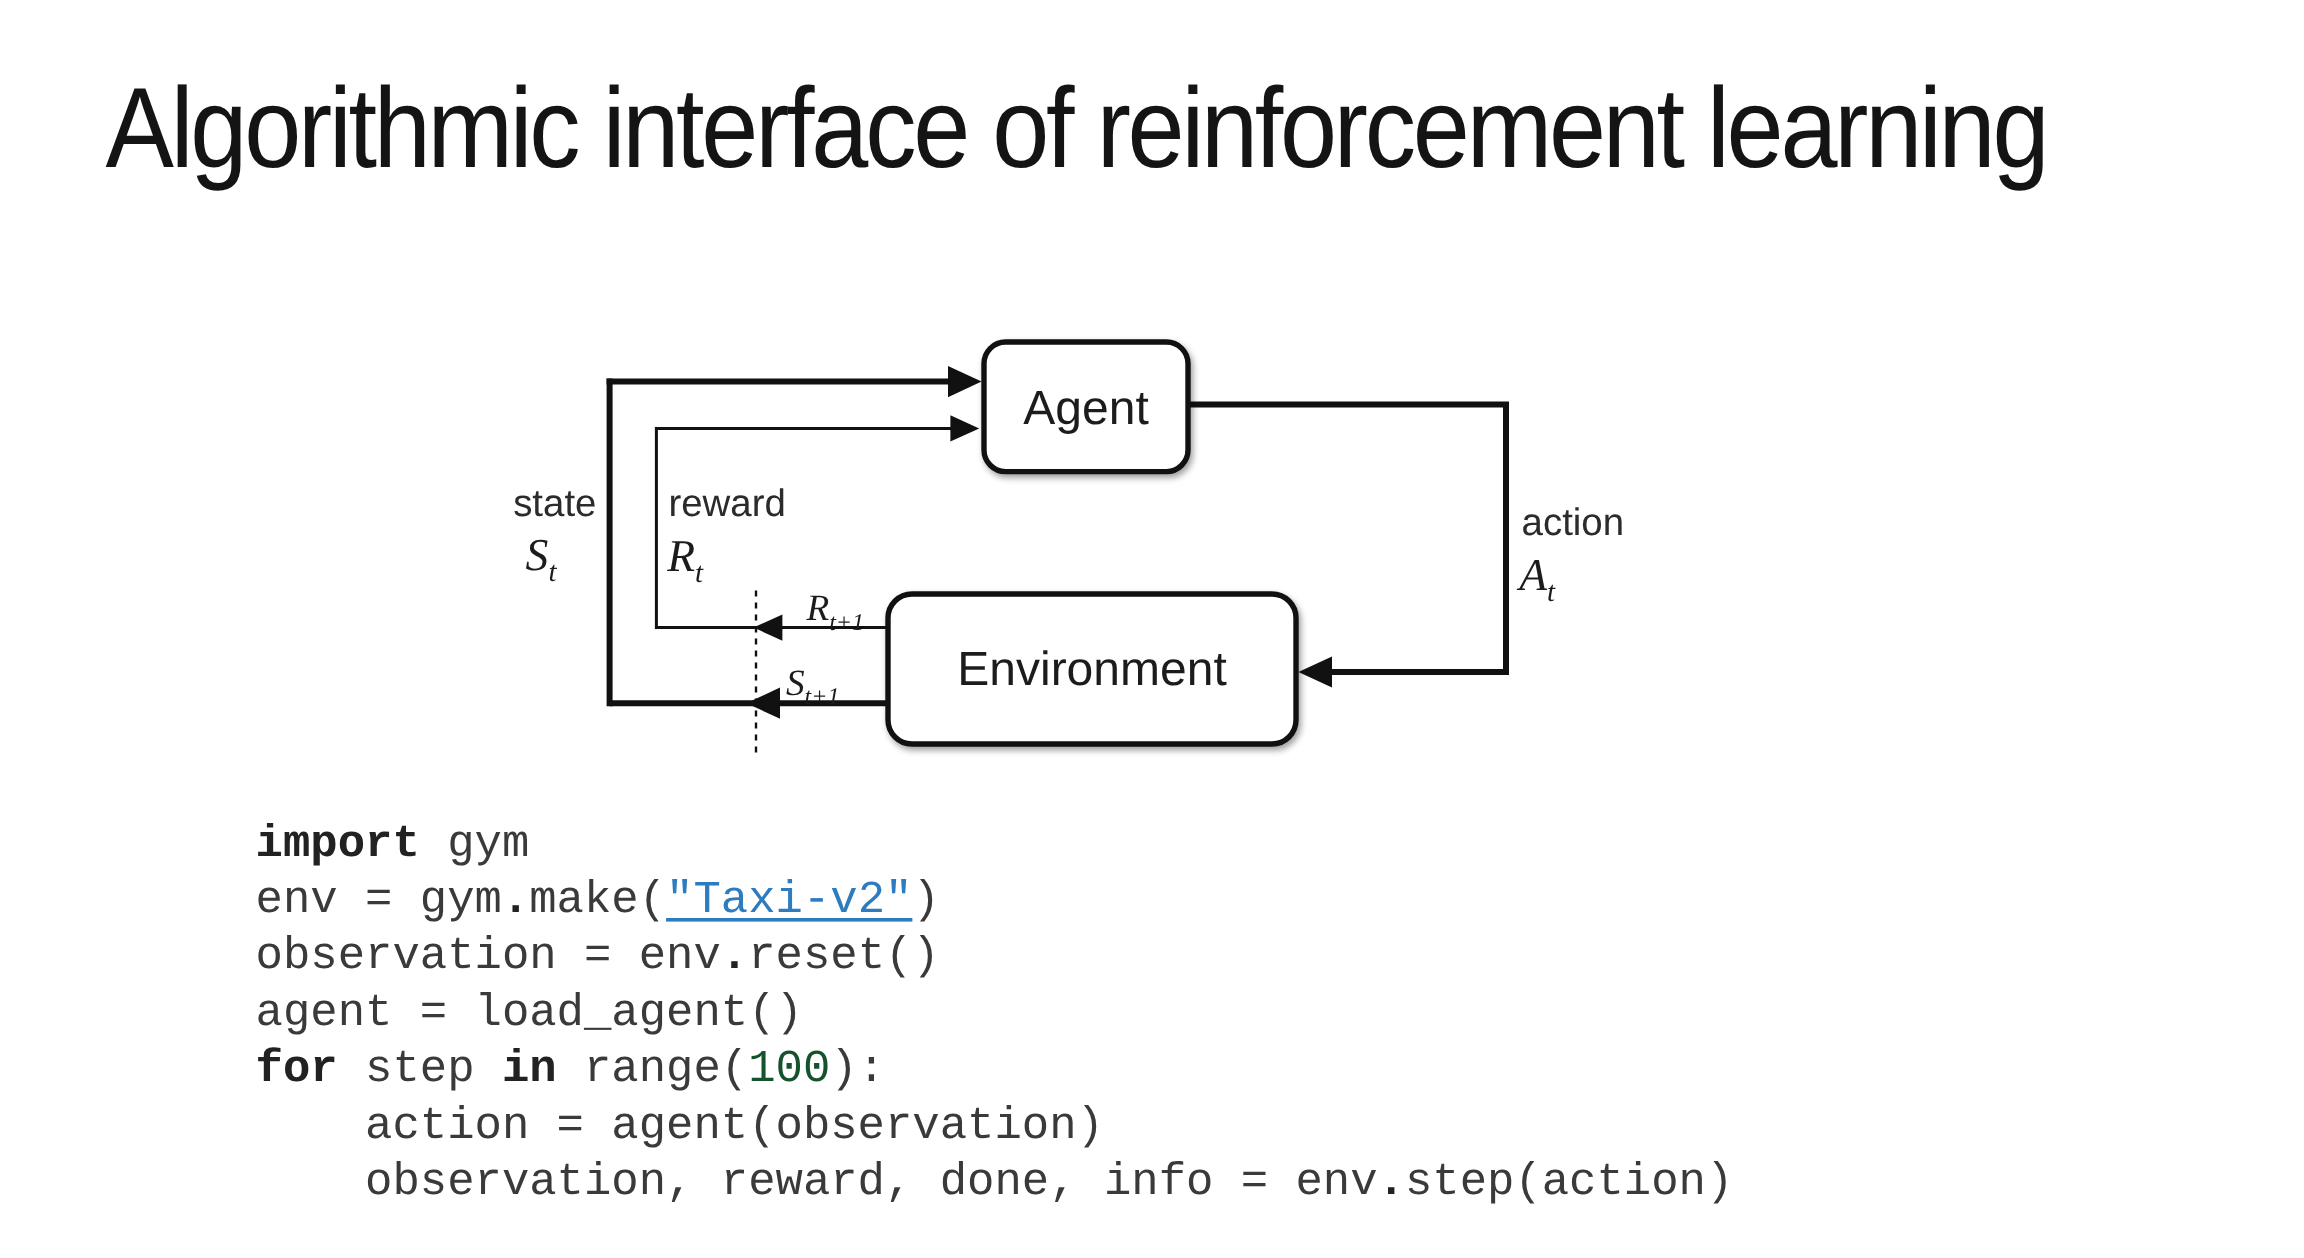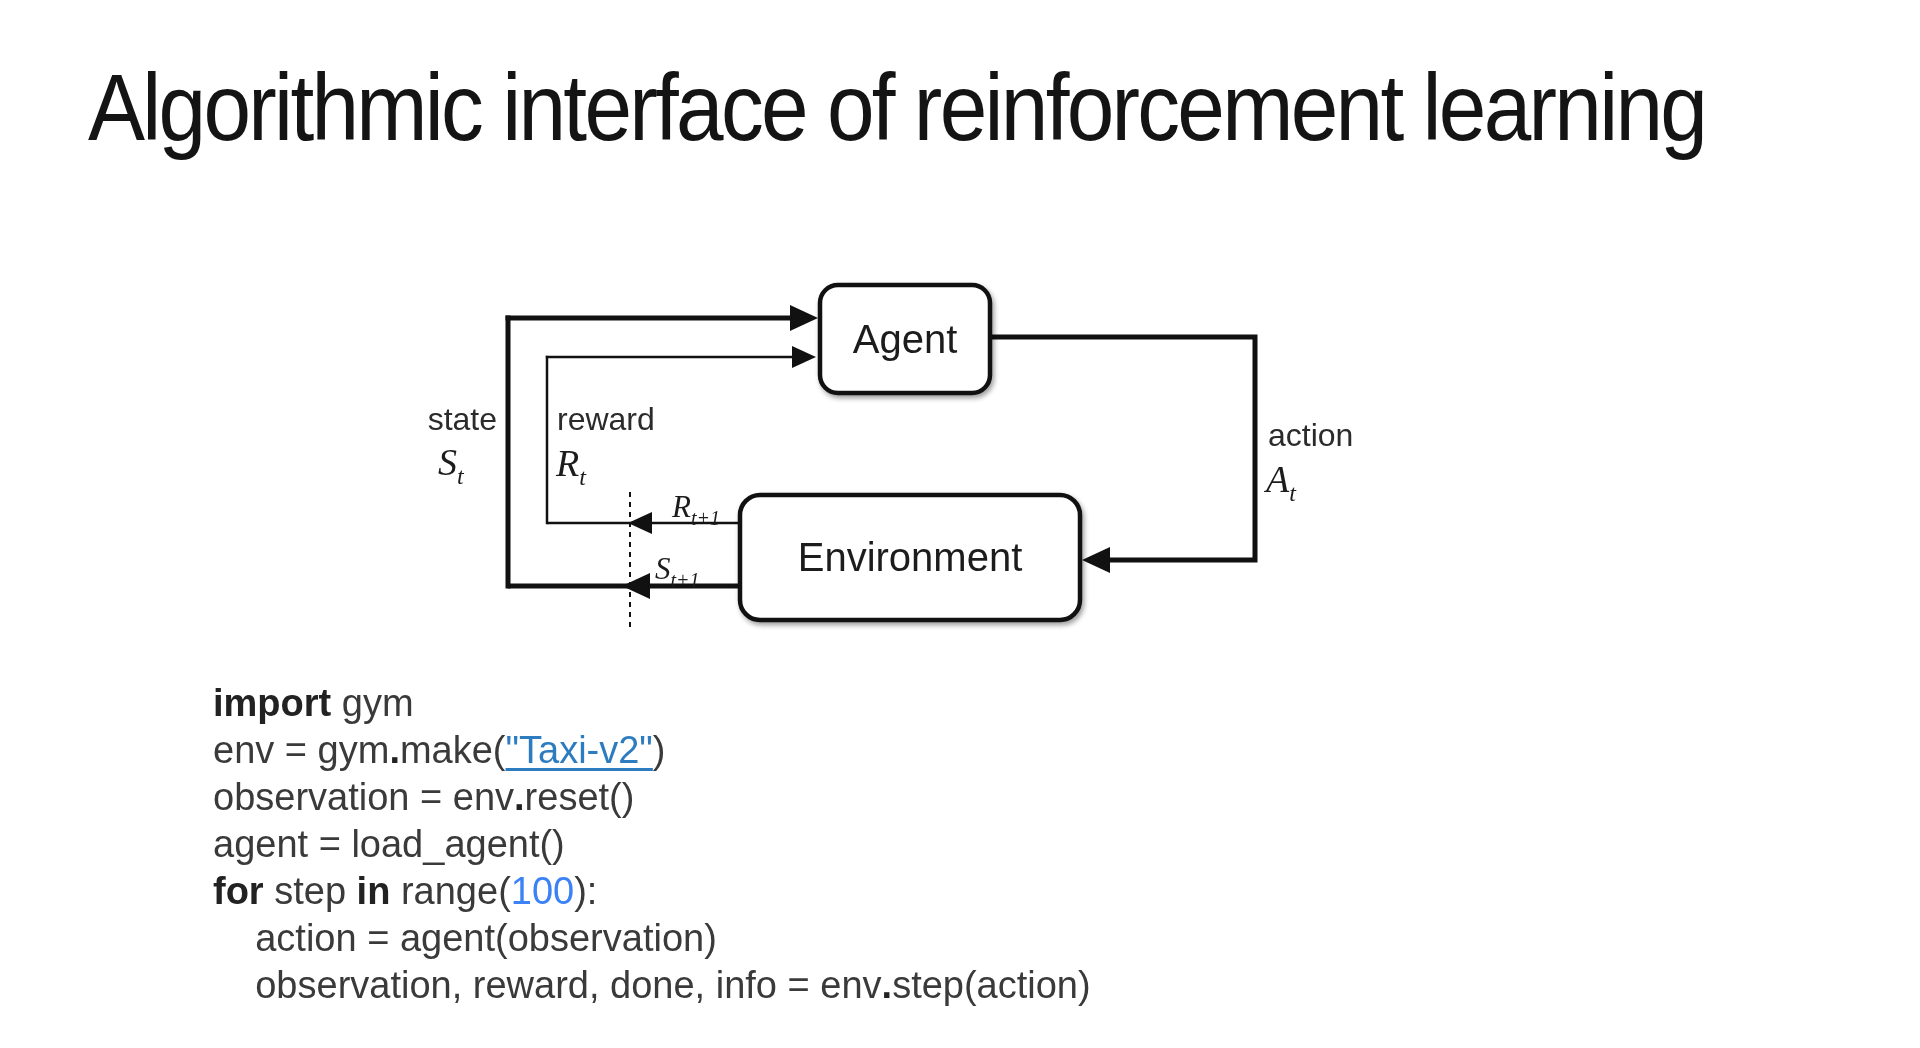--- a/index.html
+++ b/index.html
@@ -16,28 +16,28 @@
   .boxrect{fill:#ffffff;stroke:#111111;stroke-width:4.5;filter:drop-shadow(2px 3px 2.5px rgba(0,0,0,0.38));}
   .boxtext{font-family:"Liberation Sans",sans-serif;font-size:40px;fill:#1c1c1c;text-anchor:middle;}
   .lbl{font-family:"Liberation Sans",sans-serif;font-size:32px;fill:#2b2b2b;}
   .mathtxt{font-family:"Liberation Serif",serif;font-style:italic;fill:#1c1c1c;}
   .thick{stroke:#111111;stroke-width:5;fill:none;}
   .thin{stroke:#111111;stroke-width:2.5;fill:none;}
   .head{fill:#111111;stroke:none;}
   .dashline{stroke:#111111;stroke-width:2;stroke-dasharray:5 5;fill:none;}
   .code-block{
     position:absolute;left:213px;top:680px;
-    font-family:Liberation Sans, sans-serif;
+    font-family:Liberation Mono, monospace;
     font-size:38px;line-height:47px;white-space:pre;
   }
   .code-line{height:47px;}
   .pl{color:#3a3a3a;}
   .kw{color:#222222;font-weight:bold;}
   .dot{color:#222222;font-weight:bold;}
-  .num{color:#3b82f6;}
+  .num{color:#14532d;}
   .lnk{color:#2e7cc0;text-decoration:underline;text-decoration-thickness:3px;text-underline-offset:5px;cursor:pointer;}
 </style>
 </head>
 <body>
 
 <div class="slide-title">Algorithmic interface of reinforcement learning</div>
 
 <svg class="diagram-svg" width="1920" height="1048" viewBox="0 0 1920 1048">
 
   <g>

